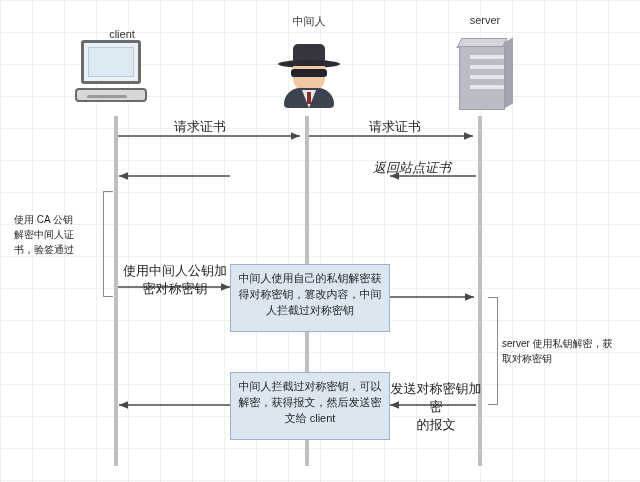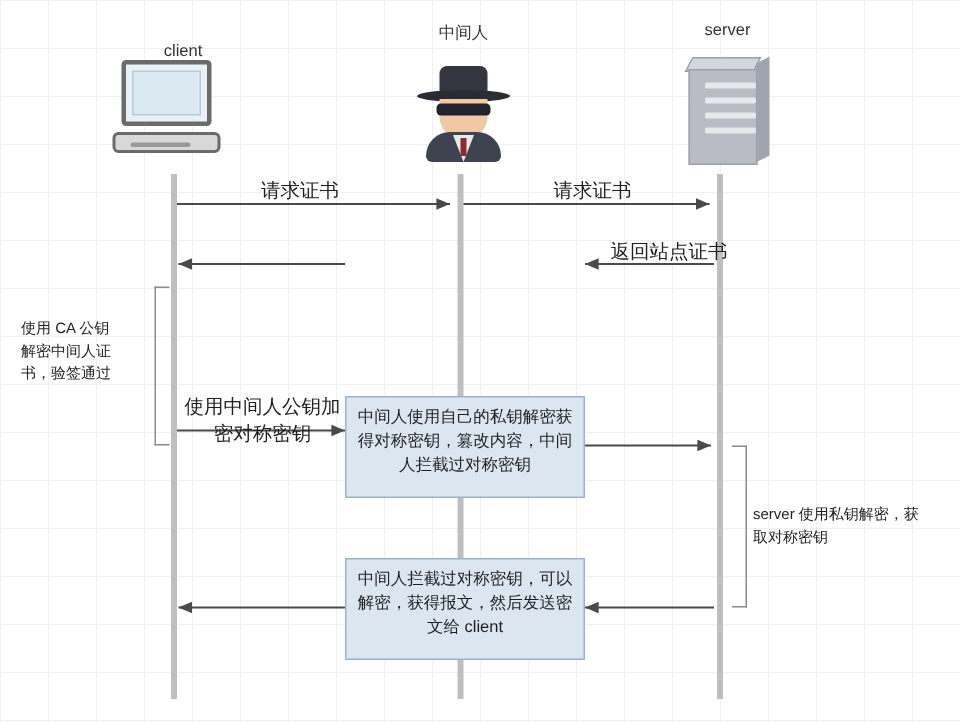--- a/index.html
+++ b/index.html
@@ -309,23 +309,25 @@
 
     <line x1="390" y1="297" x2="474" y2="297" stroke="#4a4a4a" stroke-width="1.3" marker-end="url(#ah)"></line>
 
     <line x1="476" y1="405" x2="390" y2="405" stroke="#4a4a4a" stroke-width="1.3" marker-end="url(#ah)"></line>
 
     <line x1="230" y1="405" x2="119" y2="405" stroke="#4a4a4a" stroke-width="1.3" marker-end="url(#ah)"></line>
   </svg>
 
   <div class="msg-label" style="left:155px; top:118px; width:90px;">请求证书</div>
   <div class="msg-label" style="left:350px; top:118px; width:90px;">请求证书</div>
-  <div class="msg-label" style="left:398px; top:159px; width:96px;">返回站点证书</div>
+  <div class="msg-label" style="left:364px; top:159px; width:96px;font-style:italic;">返回站点证书</div>
   <div class="msg-label" style="left:120px; top:262px; width:110px;">使用中间人公钥加
 密对称密钥</div>
+  <div class="msg-label" style="left:386px; top:380px; width:100px;">发送对称密钥加密
+的报文</div>
 
   <div class="note" style="left:230px; top:264px; width:160px; height:68px;">中间人使用自己的私钥解密获得对称密钥，篡改内容，中间人拦截过对称密钥</div>
   <div class="note" style="left:230px; top:372px; width:160px; height:68px;">中间人拦截过对称密钥，可以解密，获得报文，然后发送密文给 client</div>
 
   <div class="bracket" style="left:103px; top:191px; height:106px;"></div>
   <div class="side-label" style="left:14px; top:212px; width:90px;">使用 CA 公钥
 解密中间人证
 书，验签通过</div>
 
   <div class="bracket right" style="left:488px; top:297px; height:108px;"></div>

